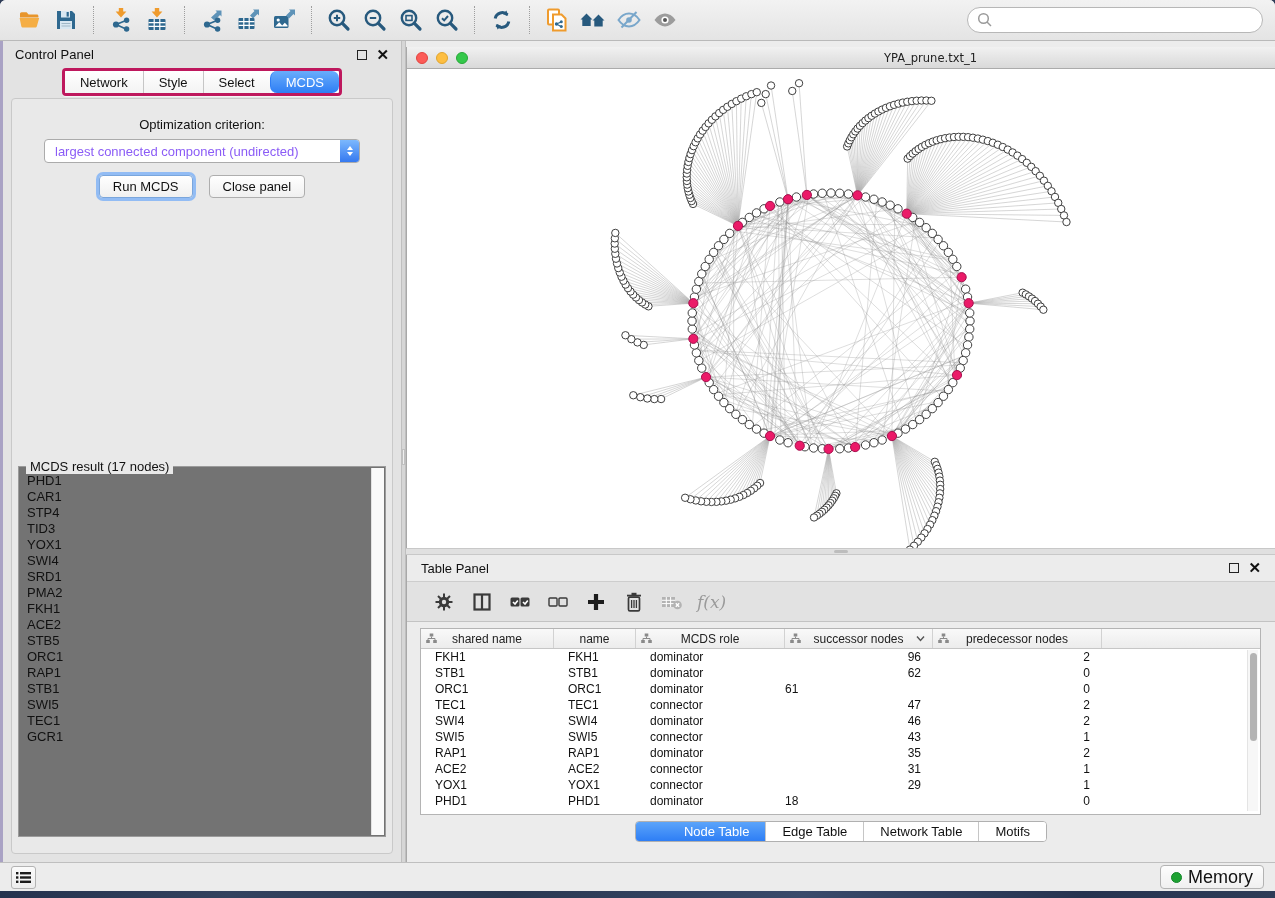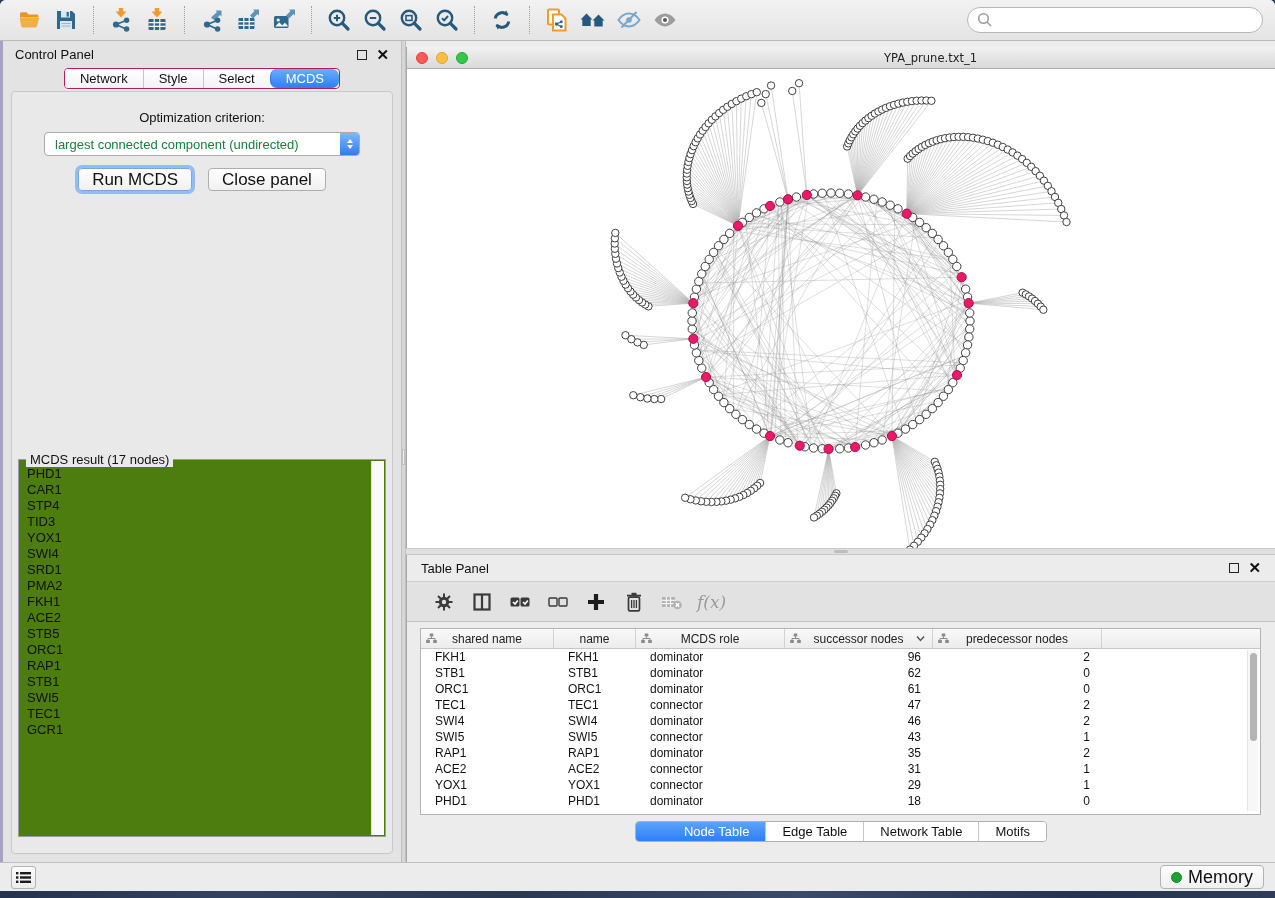--- a/index.html
+++ b/index.html
@@ -14,36 +14,36 @@
   #search-box input { border:none; outline:none; flex:1; font-size:13px; background:transparent; font-family:"Liberation Sans",sans-serif; }
 
   
   #wall-left { position:absolute; left:0; top:41px; width:3px; bottom:7px; background:#a9a2c4; }
   #control-panel { position:absolute; left:3px; top:41px; width:398px; bottom:36px; background:#e3e3e3; display:flex; flex-direction:column; }
   .panel-header { height:27px; display:flex; align-items:center; padding:0 12px; }
   .panel-title { font-size:13px; color:#111; }
   .panel-header-icons { margin-left:auto; display:flex; align-items:center; gap:9px; }
   .float-icon { width:10px; height:10px; border:1.6px solid #222; display:inline-block; }
   .close-icon { font-size:15px; font-weight:bold; color:#111; line-height:10px; }
-  .seg { display:inline-flex; background:#fff; border:1px solid #be185d; border-radius:4px; overflow:hidden; height:21px; box-shadow:0 1px 0 rgba(255,255,255,.6); }
+  .seg { display:inline-flex; background:#fff; border:3px solid #be185d; border-radius:4px; overflow:hidden; height:28px; box-shadow:0 1px 0 rgba(255,255,255,.6); }
   .seg .s { padding:0 15px; font-size:13px; color:#111; display:flex; align-items:center; border-left:1px solid #c6c6c6; background:linear-gradient(#fff,#f3f3f3); }
   .seg .s:first-child { border-left:none; }
   .seg .s.active { background:linear-gradient(#69adfb,#2e7ef5); color:#fff; border-left-color:#2e7ef5;border-radius:7px; }
   #ctl-tabs-row { display:flex; justify-content:center; padding-bottom:2px; }
   #ctl-card { flex:1; margin:0 8px 8px; background:#e9e9e9; border:1px solid #c9c9c9; border-radius:4px; display:flex; flex-direction:column; }
   #opt-label { margin-top:18px; text-align:center; font-size:13px; color:#111; }
   #opt-select { margin:7px 32px 0; height:24px; background:#fff; border:1px solid #ababab; border-radius:4px; display:flex; align-items:center; overflow:hidden; }
-  #opt-select .sel-text { flex:1; font-size:13px; padding-left:10px; color:#15803d; white-space:nowrap; }
+  #opt-select .sel-text { flex:1; font-size:13px; padding-left:10px; color:#8b5cf6; white-space:nowrap; }
   #opt-select .stepper { width:19px; align-self:stretch; background:linear-gradient(#7cb8fd,#3579f0); display:flex; flex-direction:column; align-items:center; justify-content:center; gap:2px; }
   .chev-up { width:0; height:0; border-left:3.5px solid transparent; border-right:3.5px solid transparent; border-bottom:4.5px solid #fff; }
   .chev-dn { width:0; height:0; border-left:3.5px solid transparent; border-right:3.5px solid transparent; border-top:4.5px solid #fff; }
   #btn-row { margin-top:12px; display:flex; justify-content:center; gap:16px; }
-  .mac-btn { height:23px; padding:0 13px; background:linear-gradient(#fff,#f0f0f0); border:1px solid #aeaeae; border-radius:4px; font-size:17px; color:#111; font-family:"Liberation Sans",sans-serif; }
+  .mac-btn { height:23px; padding:0 13px; background:linear-gradient(#fff,#f0f0f0); border:1px solid #aeaeae; border-radius:4px; font-size:13px; color:#111; font-family:"Liberation Sans",sans-serif; }
   .focus-ring { box-shadow:0 0 0 3px rgba(100,165,250,.65); border-color:#7aa6dc; }
-  #result-group { position:relative; flex:1; margin:268px 6px 16px; background:#4d7c0f; border:1px solid #9b9b9b; }
+  #result-group { position:relative; flex:1; margin:268px 6px 16px; background:#737373; border:1px solid #9b9b9b; }
   #result-title { position:absolute; top:-8px; left:7px; background:#e9e9e9; padding:0 4px; font-size:13px; color:#111; }
   #result-list { position:absolute; inset:1px 14px 1px 1px; overflow:hidden; padding:5px 0 0 7px; }
   #result-list .ritem { font-size:13px; line-height:16px; color:#111; }
   #result-scroll { position:absolute; top:1px; bottom:1px; right:1px; width:13px; background:#fafafa; border-left:1px solid #e3e3e3; }
 
   
   #vsplitter { position:absolute; left:401px; top:41px; width:5px; bottom:36px; background:#d6d6d6; border-left:1px solid #bfbfbf; border-right:1px solid #bfbfbf; }
   .vgrip { position:absolute; left:0; right:0; top:408px; height:16px; background:#efefef; border:1px solid #c0c0c0; }
   #hsplitter { position:absolute; left:406px; top:548px; width:869px; height:7px; background:#e0e0e0; border-top:1px solid #c8c8c8; border-bottom:1px solid #c8c8c8; }
   .hgrip { position:absolute; left:50%; top:1px; width:14px; height:3px; margin-left:-7px; background:#bdbdbd; border-radius:2px; }
@@ -1183,21 +1183,21 @@
             <div class="td" style="width: 133px; text-align: left; padding-left: 14px;">STB1</div>
             <div class="td" style="width: 82px; text-align: left; padding-left: 14px;">STB1</div>
             <div class="td" style="width: 149px; text-align: left; padding-left: 14px;">dominator</div>
             <div class="td" style="width: 148px; text-align: right; padding-right: 12px;">62</div>
             <div class="td" style="width: 169px; text-align: right; padding-right: 12px;">0</div>
           </div>
           <div class="tr">
             <div class="td" style="width: 133px; text-align: left; padding-left: 14px;">ORC1</div>
             <div class="td" style="width: 82px; text-align: left; padding-left: 14px;">ORC1</div>
             <div class="td" style="width: 149px; text-align: left; padding-left: 14px;">dominator</div>
-            <div class="td" style="width: 148px; text-align: right; padding-right: 12px;">61</div>
+            <div class="td" style="width: 148px; padding-right: 12px;">61</div>
             <div class="td" style="width: 169px; text-align: right; padding-right: 12px;">0</div>
           </div>
           <div class="tr">
             <div class="td" style="width: 133px; text-align: left; padding-left: 14px;">TEC1</div>
             <div class="td" style="width: 82px; text-align: left; padding-left: 14px;">TEC1</div>
             <div class="td" style="width: 149px; text-align: left; padding-left: 14px;">connector</div>
             <div class="td" style="width: 148px; text-align: right; padding-right: 12px;">47</div>
             <div class="td" style="width: 169px; text-align: right; padding-right: 12px;">2</div>
           </div>
           <div class="tr">
@@ -1232,21 +1232,21 @@
             <div class="td" style="width: 133px; text-align: left; padding-left: 14px;">YOX1</div>
             <div class="td" style="width: 82px; text-align: left; padding-left: 14px;">YOX1</div>
             <div class="td" style="width: 149px; text-align: left; padding-left: 14px;">connector</div>
             <div class="td" style="width: 148px; text-align: right; padding-right: 12px;">29</div>
             <div class="td" style="width: 169px; text-align: right; padding-right: 12px;">1</div>
           </div>
           <div class="tr">
             <div class="td" style="width: 133px; text-align: left; padding-left: 14px;">PHD1</div>
             <div class="td" style="width: 82px; text-align: left; padding-left: 14px;">PHD1</div>
             <div class="td" style="width: 149px; text-align: left; padding-left: 14px;">dominator</div>
-            <div class="td" style="width: 148px; text-align: right; padding-right: 12px;">18</div>
+            <div class="td" style="width: 148px; text-align: left; padding-right: 12px;">18</div>
             <div class="td" style="width: 169px; text-align: right; padding-right: 12px;">0</div>
           </div>
         </div>
       <div id="tbl-scroll">
           <span id="tbl-thumb"></span>
         </div>
     </div>
     <div id="tp-tabs-row">
       <span class="seg2" id="tp-tabs">
           <span class="s active">Node Table</span>

